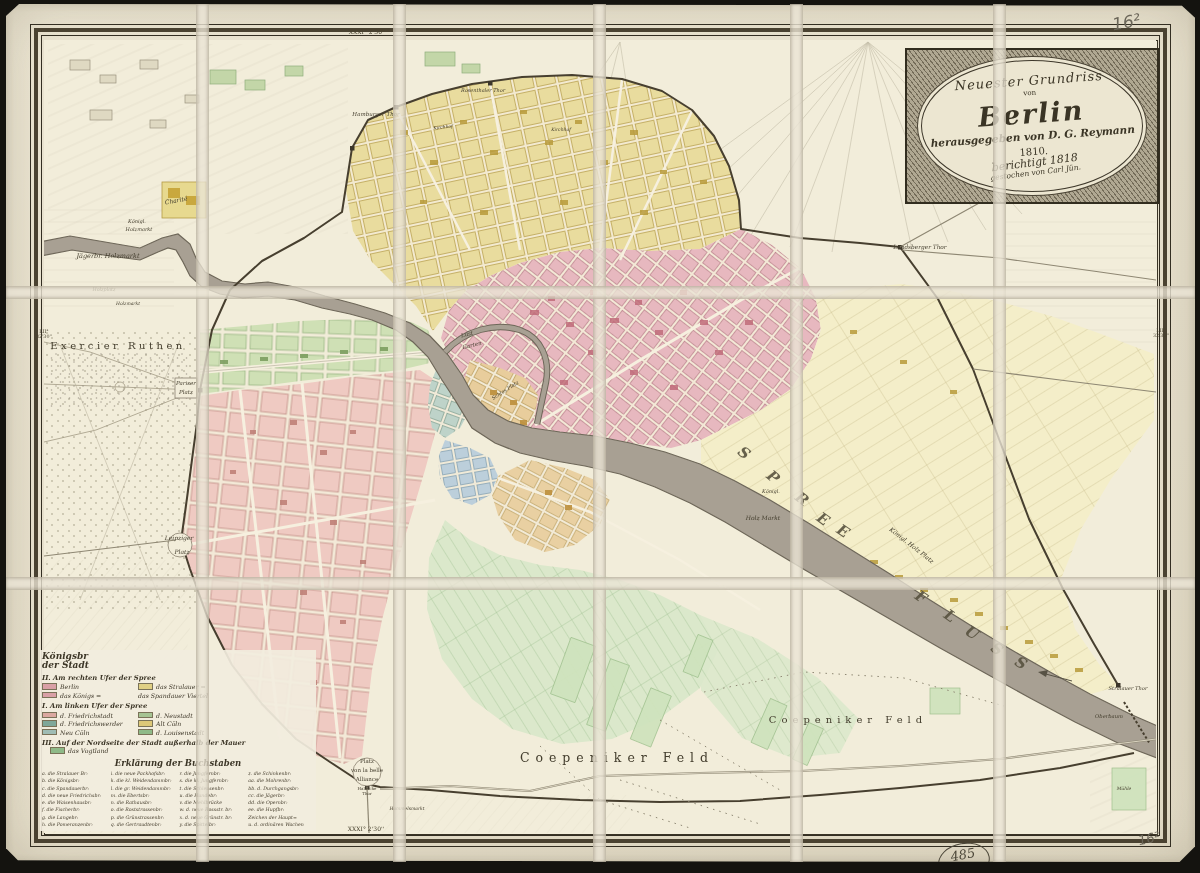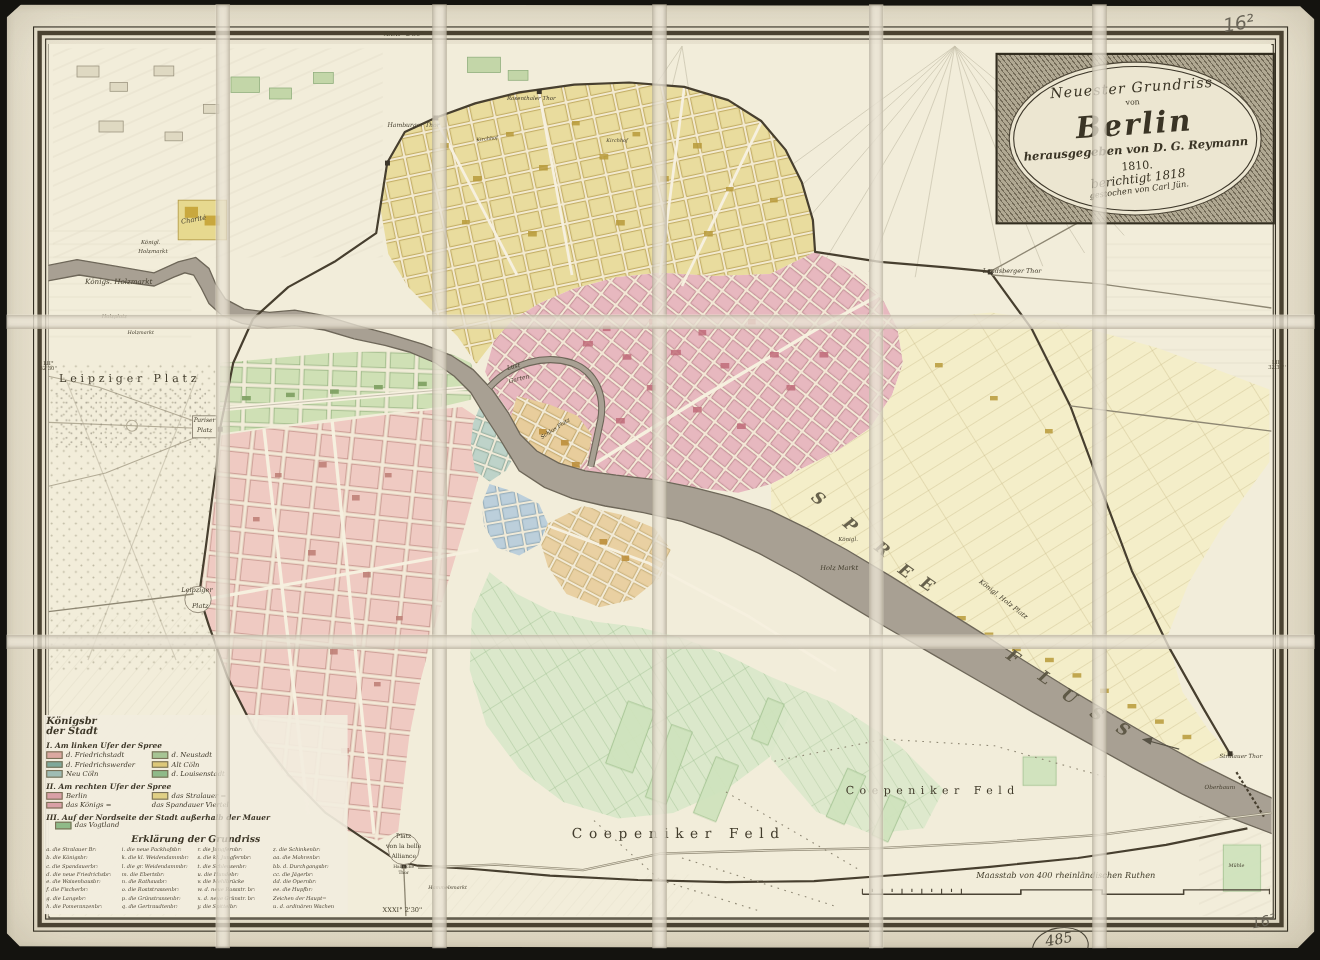--- a/index.html
+++ b/index.html
@@ -353,20 +353,40 @@
       <div class="c6">berichtigt 1818</div>
       <div class="c7">gestochen von Carl Jün.</div>
     </div>
   </div>
 
   <div class="legend">
     <div class="lg-head">Königsbr</div>
     <div class="lg-head">der Stadt</div>
     <div>
         <div class="lg-sec">
+          <div class="lg-title">II. Am rechten Ufer der Spree</div>
+          <div class="lg-rows">
+            <span class="lg-item">
+              <span class="sw" style="background: rgb(217, 160, 166);"></span>
+              <span>Berlin</span>
+            </span>
+            <span class="lg-item">
+              <span class="sw" style="background: rgb(224, 208, 132);"></span>
+              <span>das Stralauer =</span>
+            </span>
+            <span class="lg-item">
+              <span class="sw" style="background: rgb(217, 160, 166);"></span>
+              <span>das Königs =</span>
+            </span>
+            <span class="lg-item">
+              <span>das Spandauer Viertel</span>
+            </span>
+          </div>
+        </div>
+        <div class="lg-sec">
           <div class="lg-title">I. Am linken Ufer der Spree</div>
           <div class="lg-rows">
             <span class="lg-item">
               <span class="sw" style="background: rgb(219, 168, 160);"></span>
               <span>d. Friedrichstadt</span>
             </span>
             <span class="lg-item">
               <span class="sw" style="background: rgb(166, 196, 147);"></span>
               <span>d. Neustadt</span>
             </span>
@@ -378,51 +398,31 @@
               <span class="sw" style="background: rgb(221, 200, 120);"></span>
               <span>Alt Cöln</span>
             </span>
             <span class="lg-item">
               <span class="sw" style="background: rgb(159, 188, 180);"></span>
               <span>Neu Cöln</span>
             </span>
             <span class="lg-item">
               <span class="sw" style="background: rgb(143, 186, 136);"></span>
               <span>d. Louisenstadt</span>
-            </span>
-          </div>
-        </div>
-        <div class="lg-sec">
-          <div class="lg-title">II. Am rechten Ufer der Spree</div>
-          <div class="lg-rows">
-            <span class="lg-item">
-              <span class="sw" style="background: rgb(217, 160, 166);"></span>
-              <span>Berlin</span>
-            </span>
-            <span class="lg-item">
-              <span class="sw" style="background: rgb(224, 208, 132);"></span>
-              <span>das Stralauer =</span>
-            </span>
-            <span class="lg-item">
-              <span class="sw" style="background: rgb(217, 160, 166);"></span>
-              <span>das Königs =</span>
-            </span>
-            <span class="lg-item">
-              <span>das Spandauer Viertel</span>
             </span>
           </div>
         </div>
         <div class="lg-sec">
           <div class="lg-title">III. Auf der Nordseite der Stadt außerhalb der Mauer<span class="lg-item lg-inline">
               <span class="sw" style="background: rgb(143, 186, 136);"></span>
               <span>das Vogtland</span>
             </span></div>
         </div>
       </div>
-    <div class="lt-head">Erklärung der Grundriss</div>
+    <div class="lt-head">Erklärung der Buchstaben</div>
     <div class="lt-cols">
         <div class="lt-col">
           <div>a. die Stralauer Br:</div>
           <div>b. die Königsbr:</div>
           <div>c. die Spandauerbr:</div>
           <div>d. die neue Friedrichsbr:</div>
           <div>e. die Waisenhausbr:</div>
           <div>f. die Fischerbr:</div>
           <div>g. die Langebr:</div>
           <div>h. die Pomeranzenbr:</div>
@@ -453,31 +453,24 @@
           <div>bb. d. Durchgangsbr:</div>
           <div>cc. die Jägerbr:</div>
           <div>dd. die Opernbr:</div>
           <div>ee. die Hupfbr:</div>
           <div>Zeichen der Haupt=</div>
           <div>u. d. ordinären Wachen</div>
         </div>
       </div>
   </div>
 
-  <div class="scalebar">
-    <div class="sb-label">Maasstab von 400 rheinländischen Ruthen</div>
-    <svg width="382" height="16" viewBox="0 0 382 16">
-      <path d="M6 13 H150 V9 H224 V13 H298 V9 H376" stroke="#4a4334" stroke-width="1.3" fill="none"></path>
-      <path d="M6 13 V8 M15 11 V8 M24 13 V8 M33 11 V8 M42 13 V8 M51 11 V8 M60 13 V8 M69 11 V8 M78 13 V8 M87 11 V8 M96 13 V8 M150 13 V9 M224 13 V9 M298 13 V9 M376 13 V8" stroke="#4a4334" stroke-width="1" fill="none"></path>
-    </svg>
-  </div>
 
   <div class="map-labels">
-      <div class="map-label" style="left: 118px; top: 345px; font-size: 10px; letter-spacing: 3.5px; transform: translate(-50%, -50%);">Leipziger Platz</div>
-      <div class="map-label it" style="left: 108px; top: 256px; font-size: 6.5px; transform: translate(-50%, -50%);">Königs. Holzmarkt</div>
+      <div class="map-label" style="left: 118px; top: 345px; font-size: 10px; letter-spacing: 3.5px; transform: translate(-50%, -50%);">Exercier Ruthen</div>
+      <div class="map-label it" style="left: 108px; top: 256px; font-size: 6.5px; transform: translate(-50%, -50%);">Jägerbr. Holzmarkt</div>
       <div class="map-label it" style="left: 137px; top: 221px; font-size: 5px; transform: translate(-50%, -50%);">Königl.</div>
       <div class="map-label it" style="left: 139px; top: 229px; font-size: 5px; transform: translate(-50%, -50%);">Holzmarkt</div>
       <div class="map-label it" style="left: 104px; top: 289px; font-size: 4.8px; transform: translate(-50%, -50%);">Holzplatz</div>
       <div class="map-label it" style="left: 128px; top: 303px; font-size: 4.5px; transform: translate(-50%, -50%);">Holzmarkt</div>
       <div class="map-label it" style="left: 176px; top: 200px; font-size: 6px; transform: translate(-50%, -50%) rotate(-10deg);">Charité</div>
       <div class="map-label it" style="left: 376px; top: 114px; font-size: 5.5px; transform: translate(-50%, -50%);">Hamburger Thor</div>
       <div class="map-label it" style="left: 483px; top: 90px; font-size: 5px; transform: translate(-50%, -50%);">Rosenthaler Thor</div>
       <div class="map-label it" style="left: 443px; top: 127px; font-size: 4.5px; transform: translate(-50%, -50%) rotate(-6deg);">Kirchhof</div>
       <div class="map-label it" style="left: 561px; top: 129px; font-size: 4.5px; transform: translate(-50%, -50%);">Kirchhof</div>
       <div class="map-label it" style="left: 920px; top: 247px; font-size: 5.8px; transform: translate(-50%, -50%);">Landsberger Thor</div>

